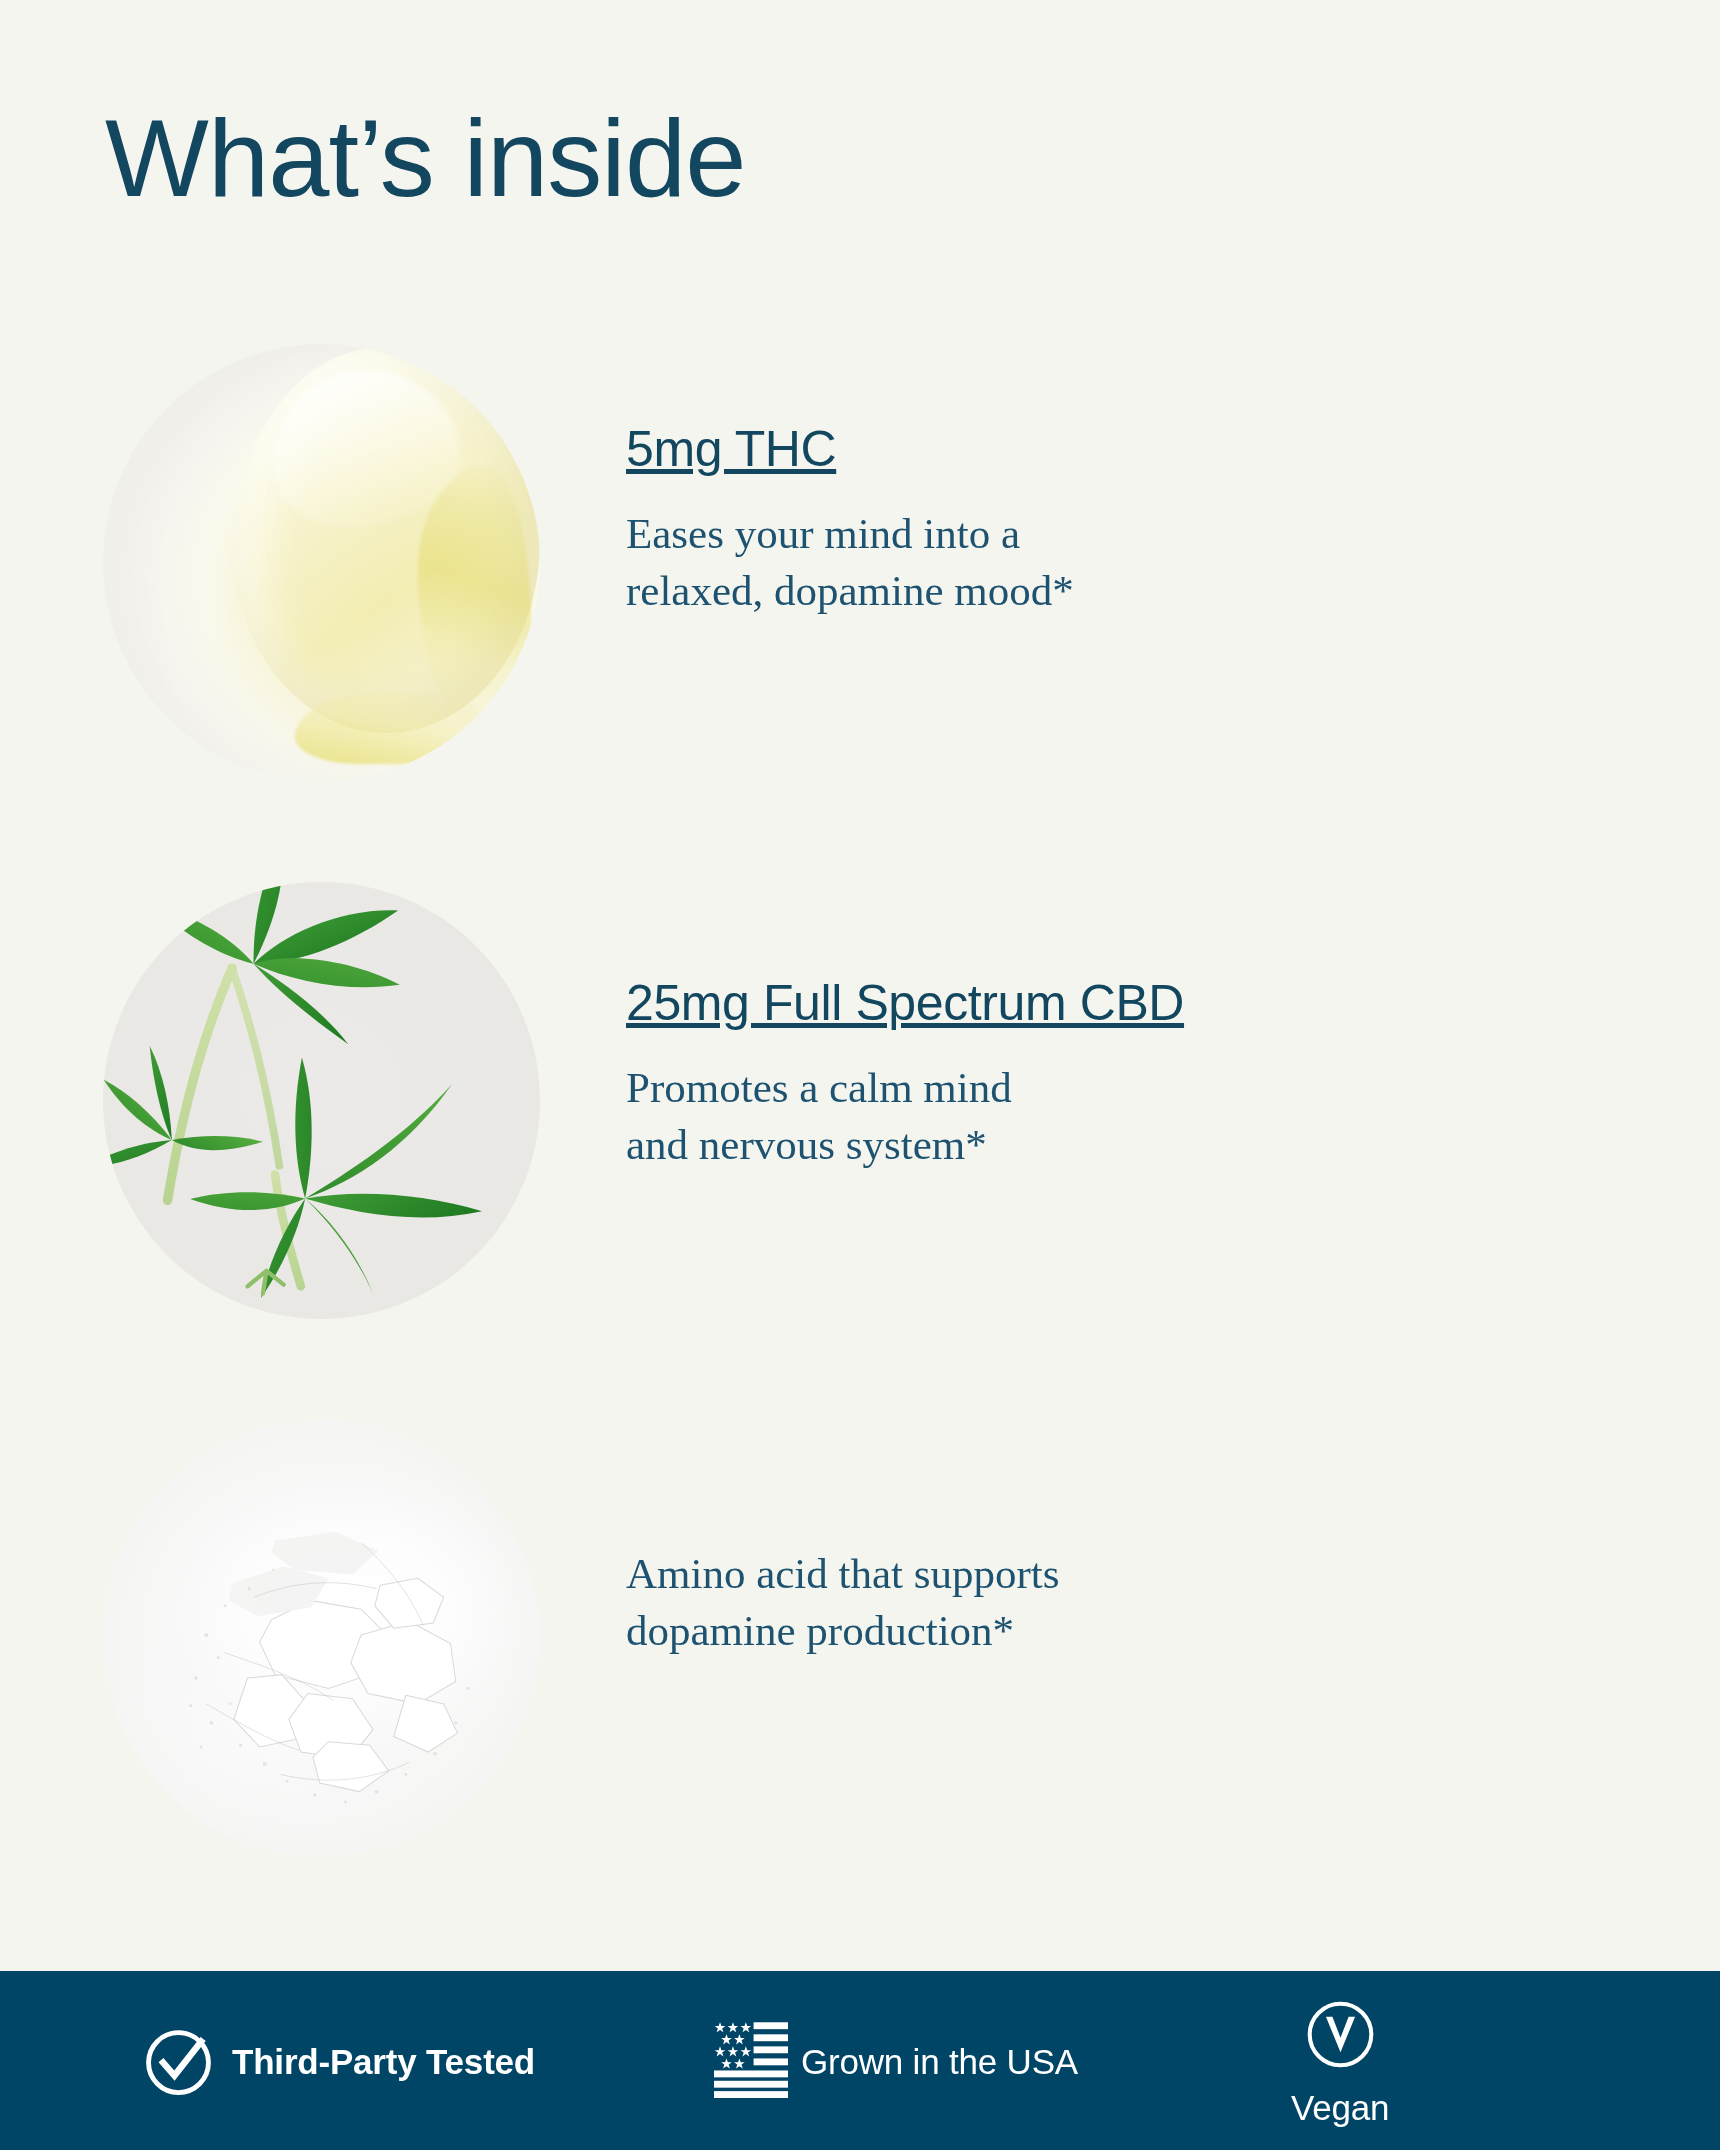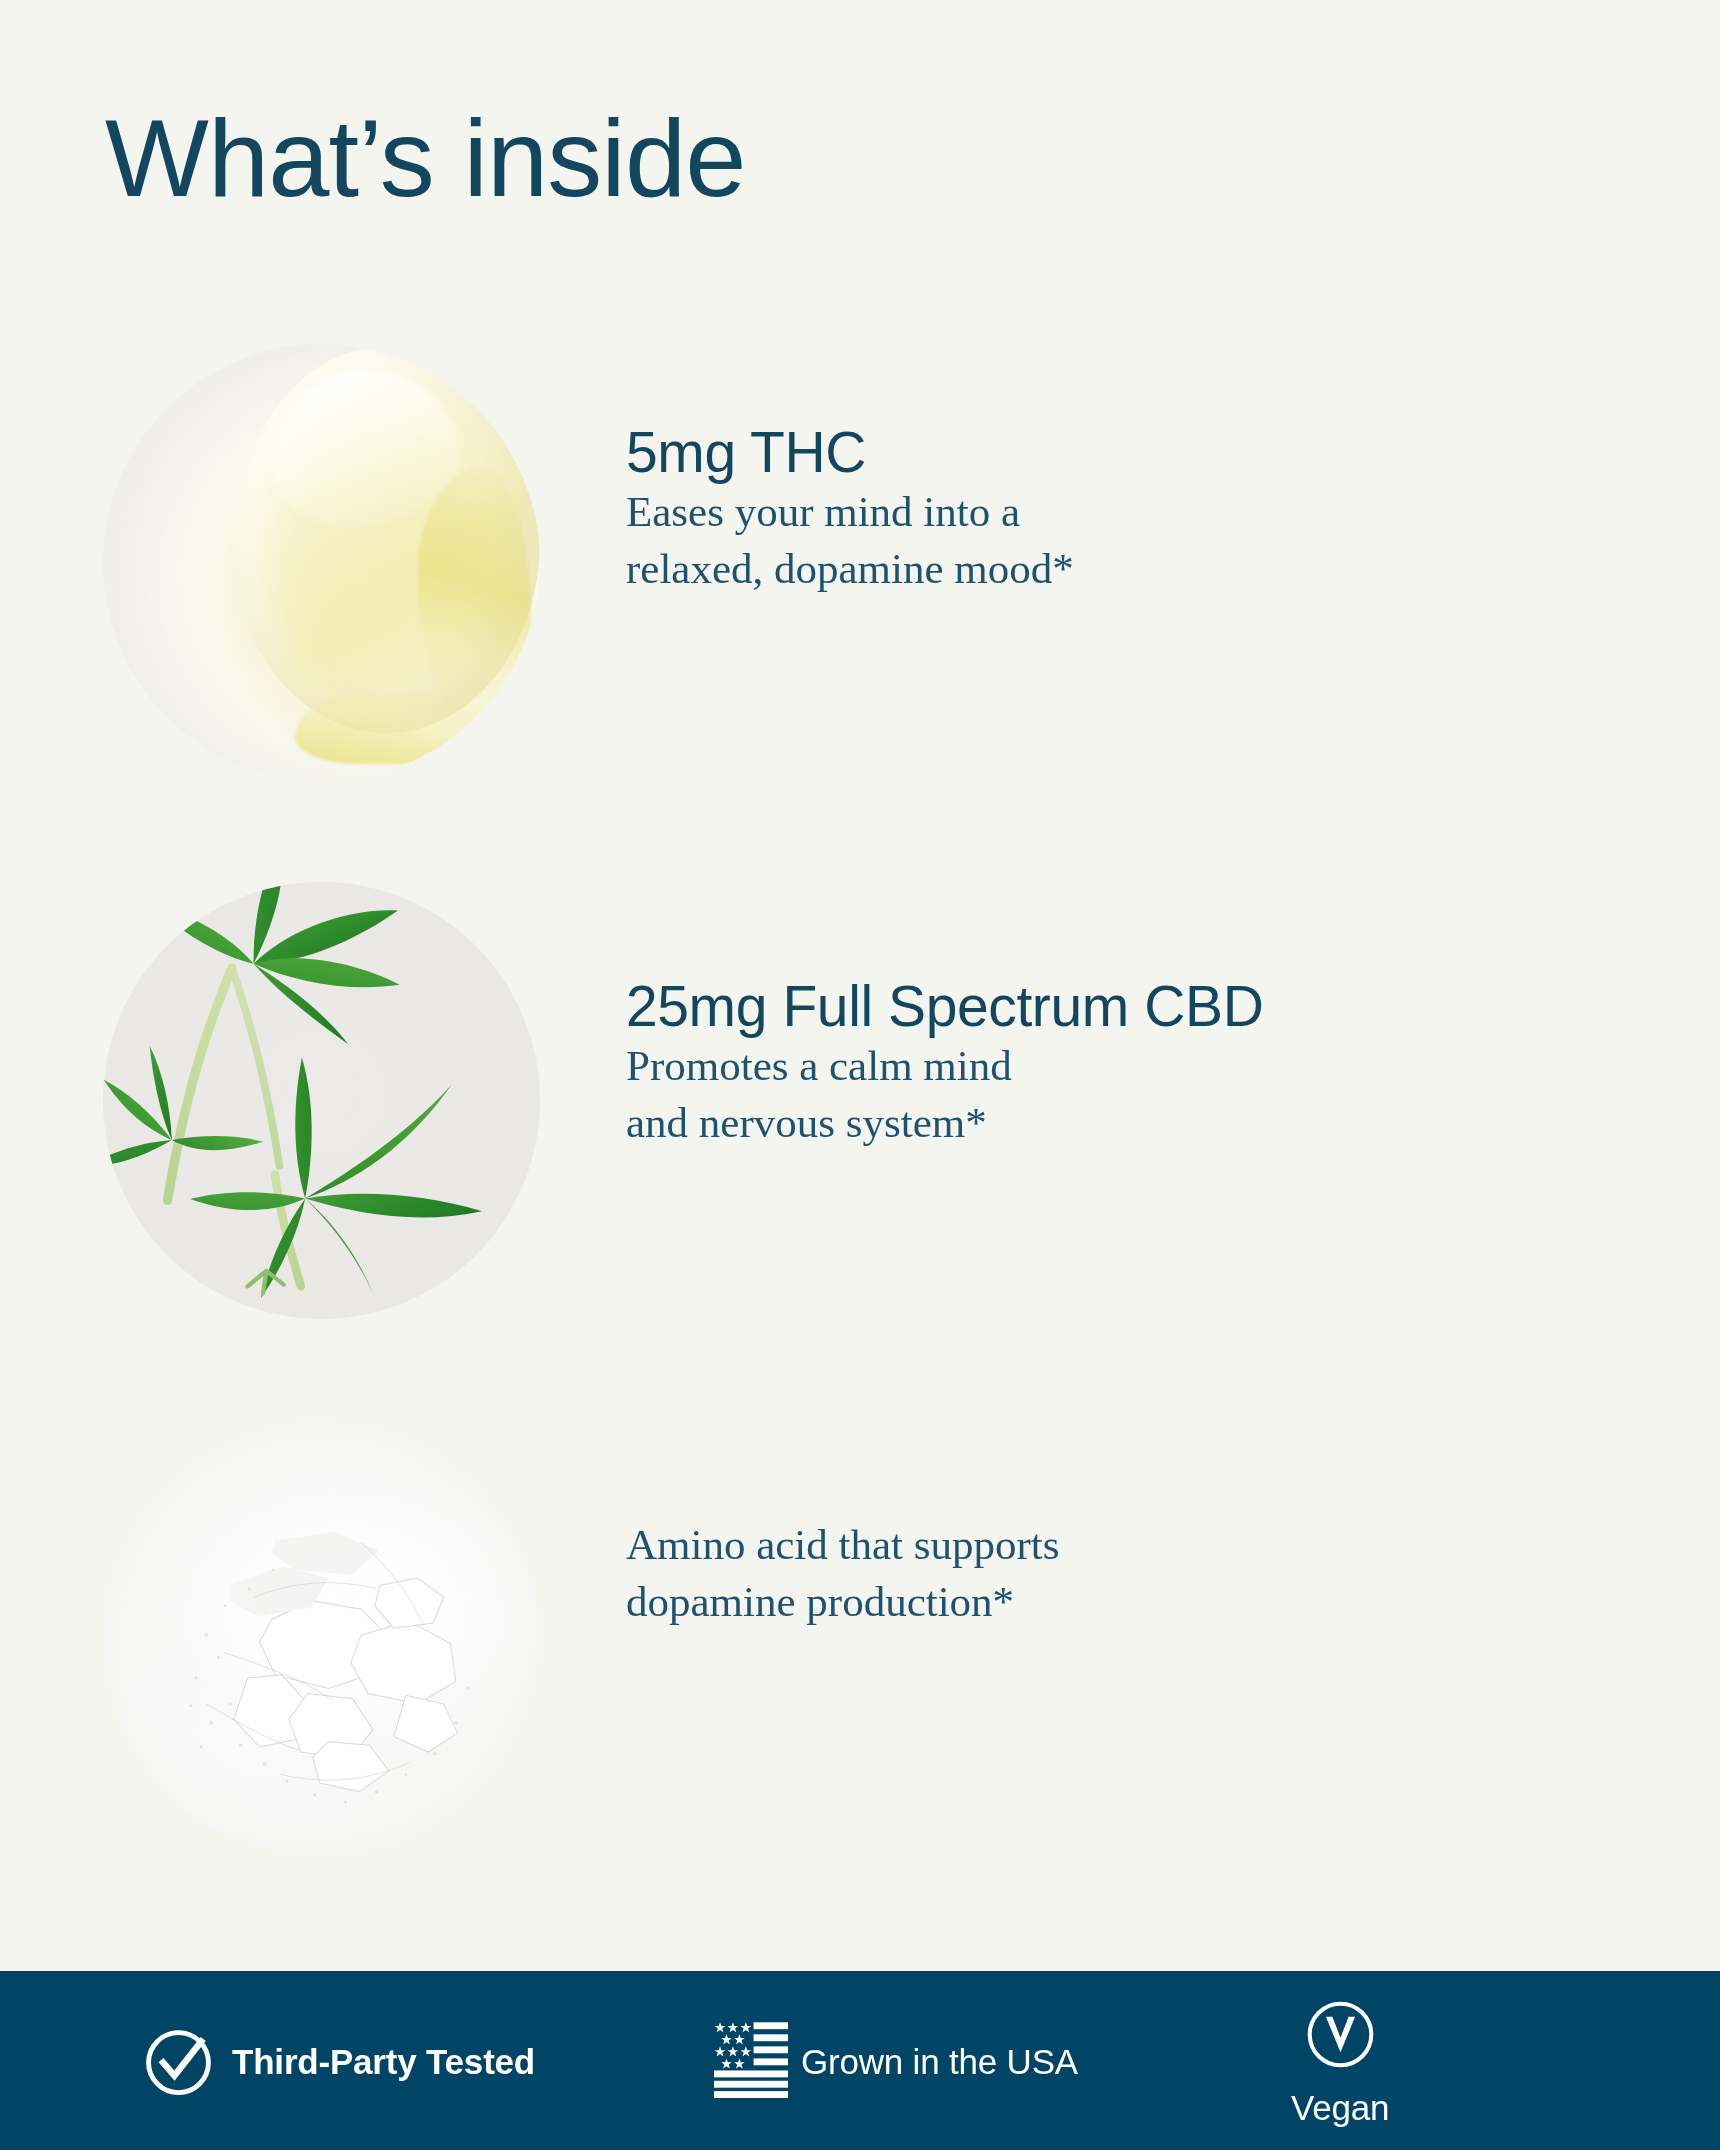--- a/index.html
+++ b/index.html
@@ -57,30 +57,32 @@
   .ing-text {
     position:absolute;
     left:626px;
     width:989px;
   }
   .ing-1 .ing-text { top:79px; }
   .ing-2 .ing-text { top:95px; }
   .ing-3 .ing-text { top:96px; }
 
   .ing-name {
-    font-size:57px;
+    font-size:50px;
     line-height:1.05;
     font-weight:400;
     letter-spacing:-0.4px;
     color:#12475f;
     font-family:"Liberation Sans", sans-serif;
     white-space:nowrap;
+    text-decoration:underline;
   }
 
   .ing-desc {
+    margin-top:29px;
     font-size:43px;
     line-height:1.33;
     font-weight:400;
     color:#1d5270;
     font-family:"Liberation Serif", serif;
   }
   .ing-desc span { display:block; }
 
   
   .img-oil {

